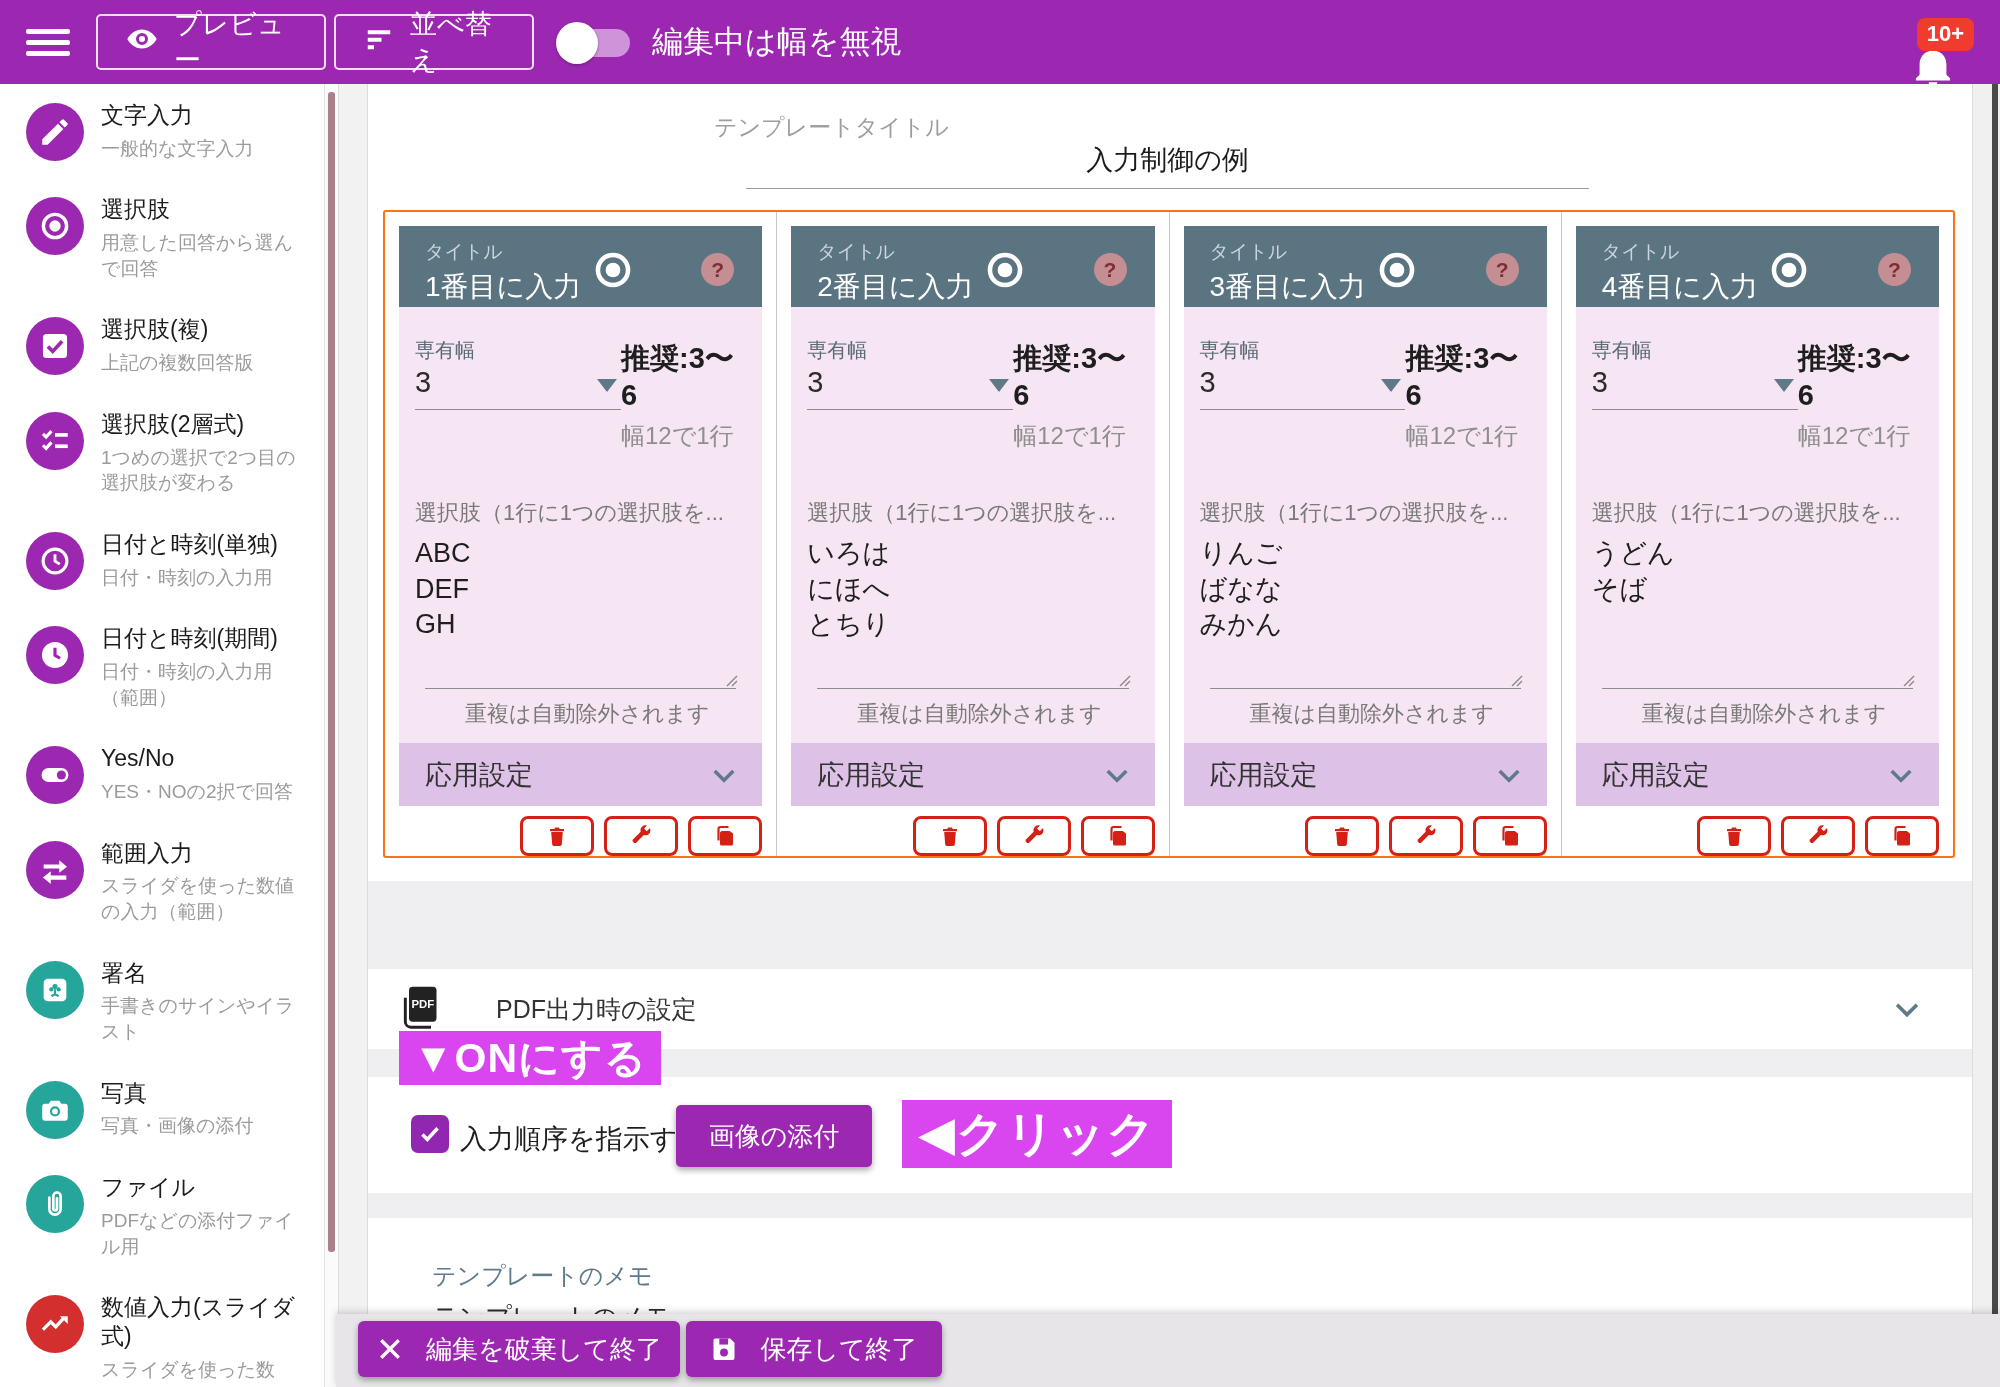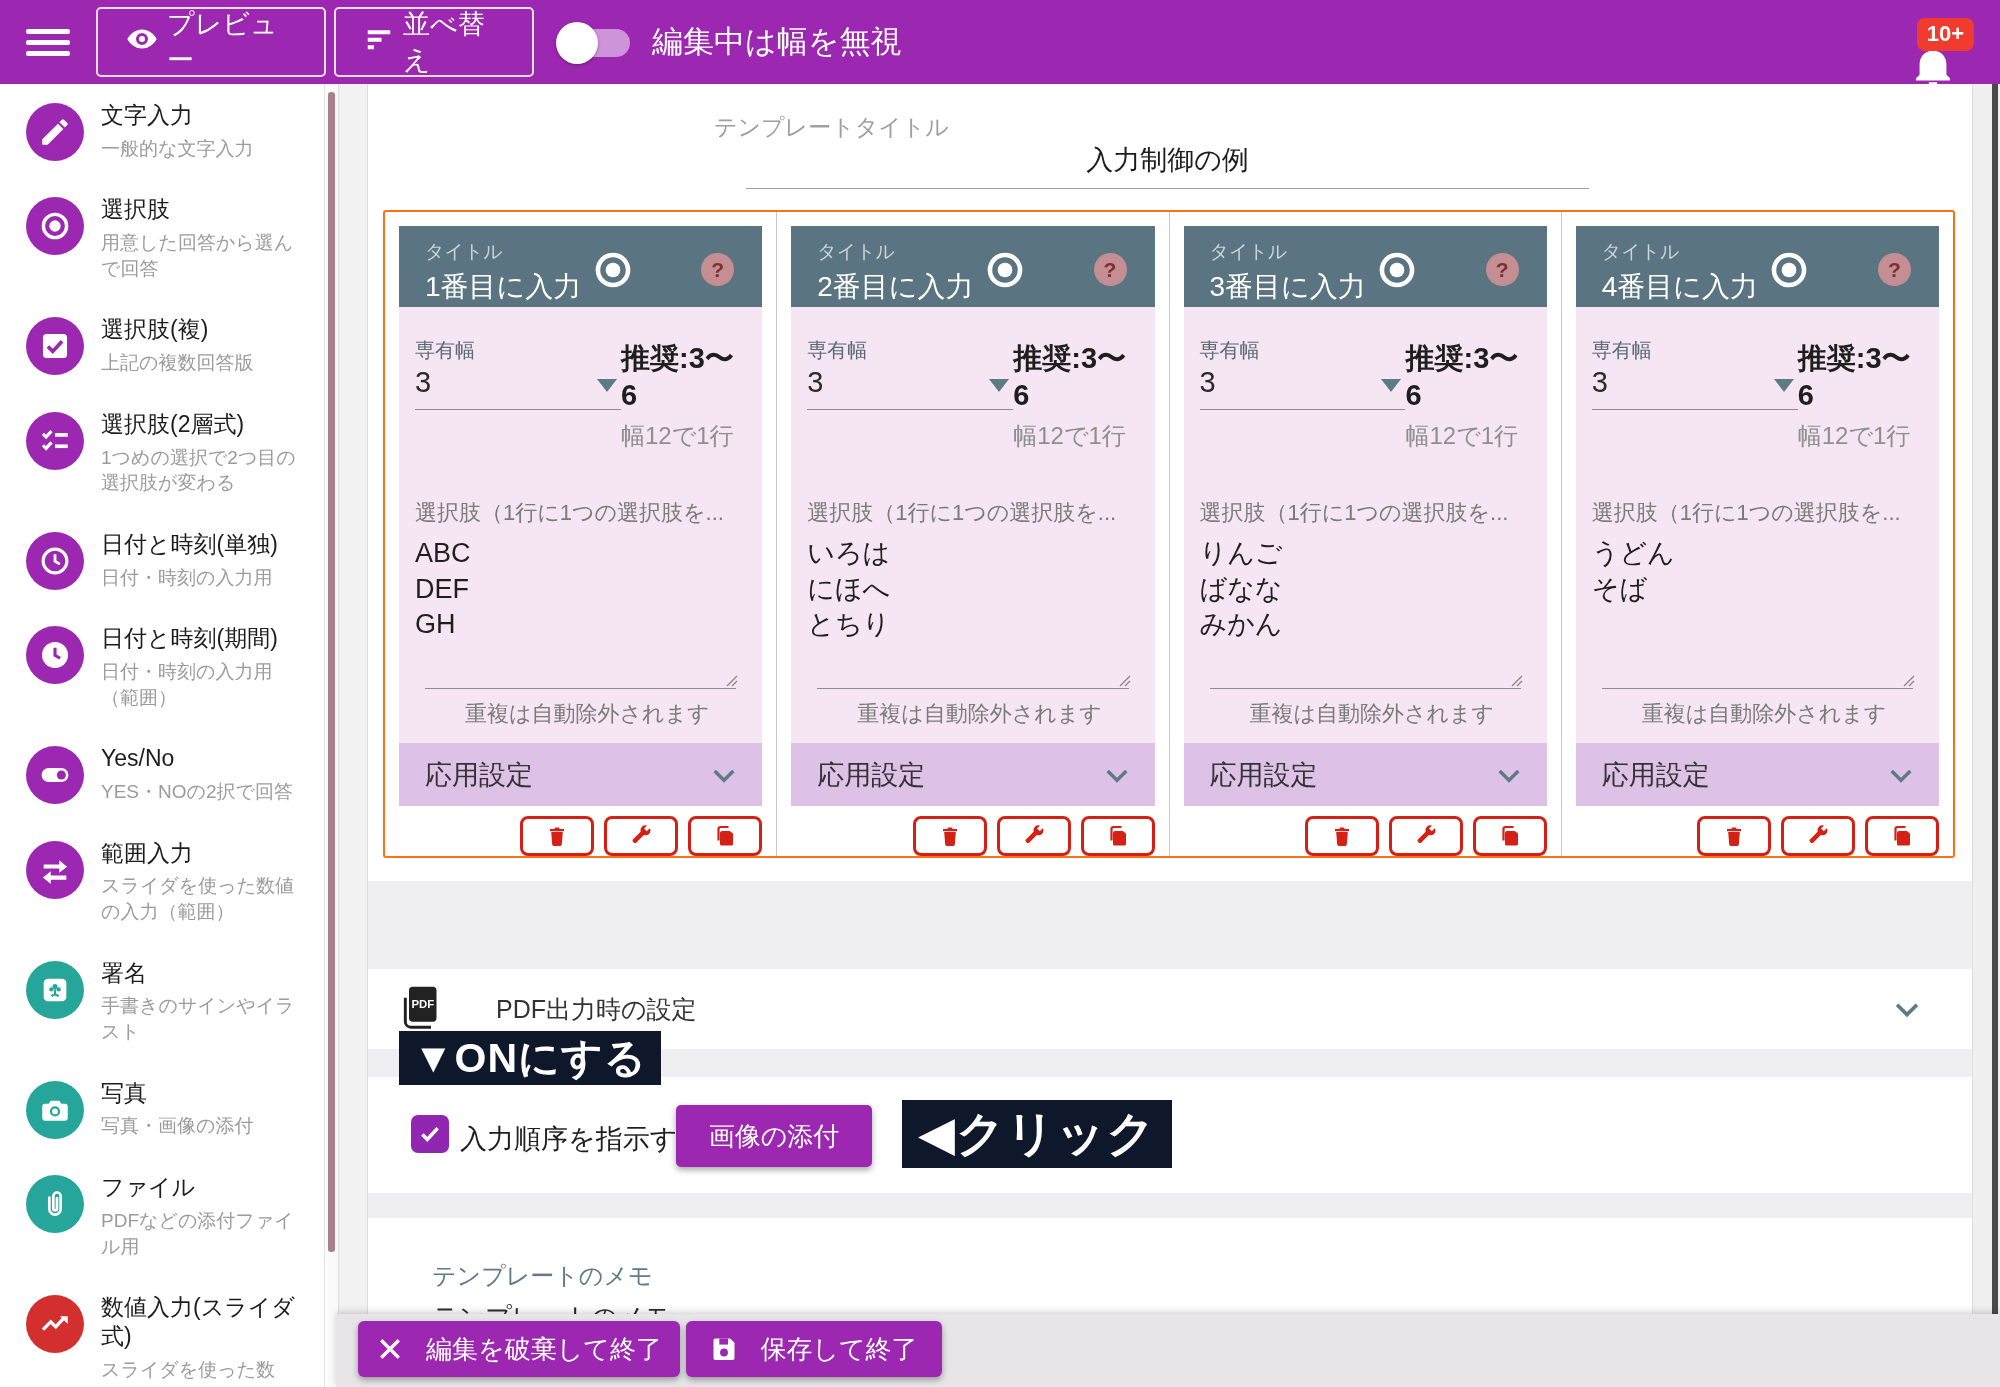--- a/index.html
+++ b/index.html
@@ -6,21 +6,21 @@
   html,body { background:#dcdcdc; }
   #app {
     position:relative; width:2000px; height:1387px; overflow:hidden;
     background:#efeff1; font-family:"Liberation Sans","DejaVu Sans",sans-serif;
     color:#222;
   }
   
   .topbar { position:absolute; left:0; top:0; width:2000px; height:84px; background:#9c27b0; display:flex; align-items:center; z-index:30; }
   .hamburger { width:44px; margin-left:26px; cursor:pointer; }
   .hamburger div { height:5px; background:#fff; border-radius:2px; margin:6px 0; }
-  .tb-btn { height:70px; border:2px solid rgba(255,255,255,.85); border-radius:5px; display:flex; align-items:center; justify-content:center; gap:9px; color:#fff; font-size:27px; padding:0 28px; background:transparent; cursor:pointer; }
+  .tb-btn { height:56px; border:2px solid rgba(255,255,255,.85); border-radius:5px; display:flex; align-items:center; justify-content:center; gap:16px; color:#fff; font-size:27px; padding:0 28px; background:transparent; cursor:pointer; }
   .tb-btn.preview { margin-left:26px; width:230px; }
   .tb-btn.sort { margin-left:8px; width:200px; }
   .switch { position:relative; width:78px; height:58px; margin-left:22px; }
   .switch .track { position:absolute; left:12px; top:16px; width:62px; height:28px; border-radius:14px; background:rgba(255,255,255,.5); }
   .switch .thumb { position:absolute; left:0; top:9px; width:42px; height:42px; border-radius:50%; background:#fff; box-shadow:0 1px 3px rgba(0,0,0,.3); }
   .tb-title { color:#fff; font-size:31px; margin-left:18px; }
   .bell-wrap { position:absolute; right:44px; top:44px; }
   .badge { position:absolute; right:-18px; top:-26px; background:#f03b2e; color:#fff; font-size:22px; font-weight:bold; border-radius:8px; padding:3px 10px 4px; }
   
   .sidebar { position:absolute; left:0; top:84px; width:324px; height:1303px; background:#fff; overflow:hidden; z-index:5; }
@@ -69,21 +69,21 @@
   .ic-btn { width:74px; height:40px; background:#fff; border:3px solid #d42015; border-radius:8px; color:#d42015; display:flex; align-items:center; justify-content:center; cursor:pointer; }
   .ic-btn svg { width:24px; height:24px; }
   
   .pdf-row { position:absolute; left:368px; top:969px; width:1604px; height:80px; background:#fff; display:flex; align-items:center; padding:0 48px 0 30px; }
   .pdf-label { font-size:25px; color:#333; margin-left:54px; }
   .pdf-chev { margin-left:auto; width:34px; height:34px; color:#5f7a87; cursor:pointer; }
   .order-row { position:absolute; left:368px; top:1077px; width:1604px; height:116px; background:#fff; }
   .cbx { position:absolute; left:43px; top:38px; width:38px; height:38px; background:#9127b0; border-radius:7px; display:flex; align-items:center; justify-content:center; cursor:pointer; }
   .order-label { position:absolute; left:92px; top:44px; font-size:27px; color:#1e1e1e; }
   .order-btn { position:absolute; left:308px; top:28px; width:196px; height:62px; background:#9c27b0; color:#fff; font-size:26px; border:none; border-radius:5px; box-shadow:0 3px 6px rgba(0,0,0,.35); cursor:pointer; }
-  .ann { position:absolute; background:#0f172a; color:#fff; font-weight:bold; display:flex; align-items:center; z-index:20; letter-spacing:1px; }
+  .ann { position:absolute; background:#d946ef; color:#fff; font-weight:bold; display:flex; align-items:center; z-index:20; letter-spacing:1px; }
   .ann-on { left:399px; top:1031px; height:54px; padding:0 14px; font-size:41px; }
   .ann-click { left:902px; top:1100px; height:68px; padding:0 16px; font-size:48px; }
   .memo-panel { position:absolute; left:368px; top:1218px; width:1604px; height:169px; background:#fff; }
   .memo-label { position:absolute; left:64px; top:42px; font-size:24px; color:#5f7a8a; }
   .memo-value { position:absolute; left:64px; top:82px; font-size:26px; color:#2b2b2b; }
   
   .footer { position:absolute; left:336px; top:1314px; width:1664px; height:73px; background:#e7e5e8; box-shadow:0 -2px 7px rgba(0,0,0,.18); z-index:25; }
   .f-btn { position:absolute; top:7px; height:56px; background:#9c27b0; color:#fff; font-size:26px; border:none; border-radius:6px; box-shadow:0 3px 6px rgba(0,0,0,.35); display:flex; align-items:center; justify-content:center; gap:22px; cursor:pointer; }
   .f-discard { left:22px; width:322px; }
   .f-save { left:350px; width:256px;justify-content:center; }

